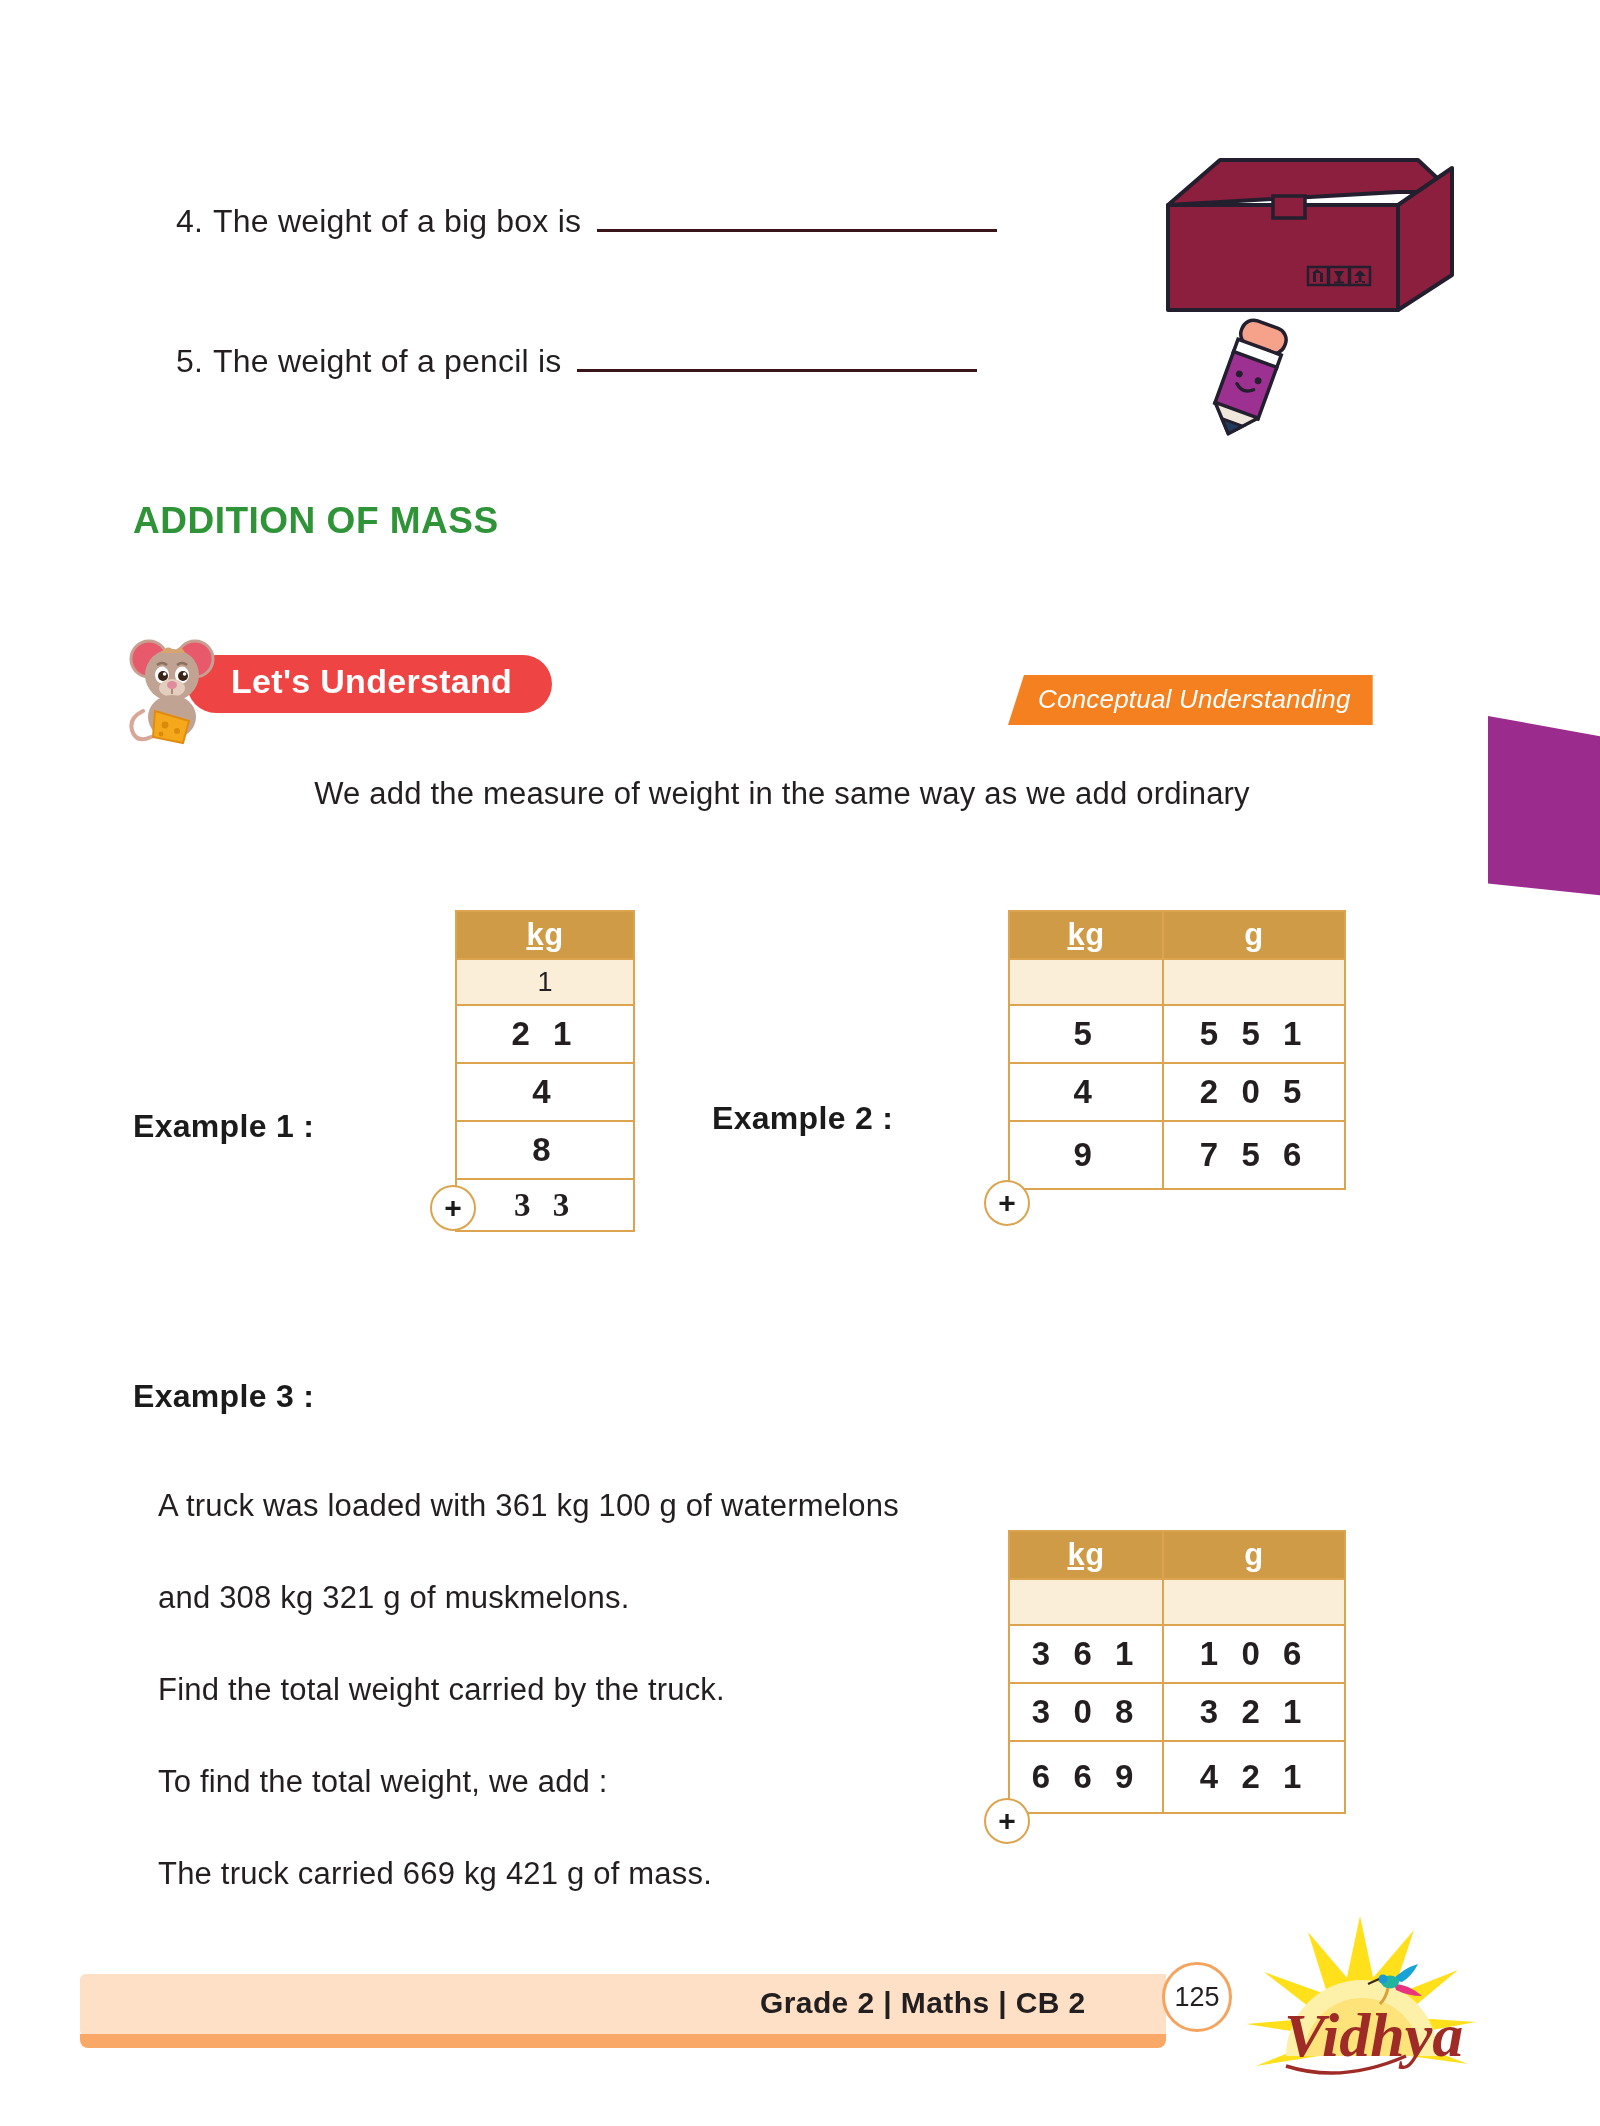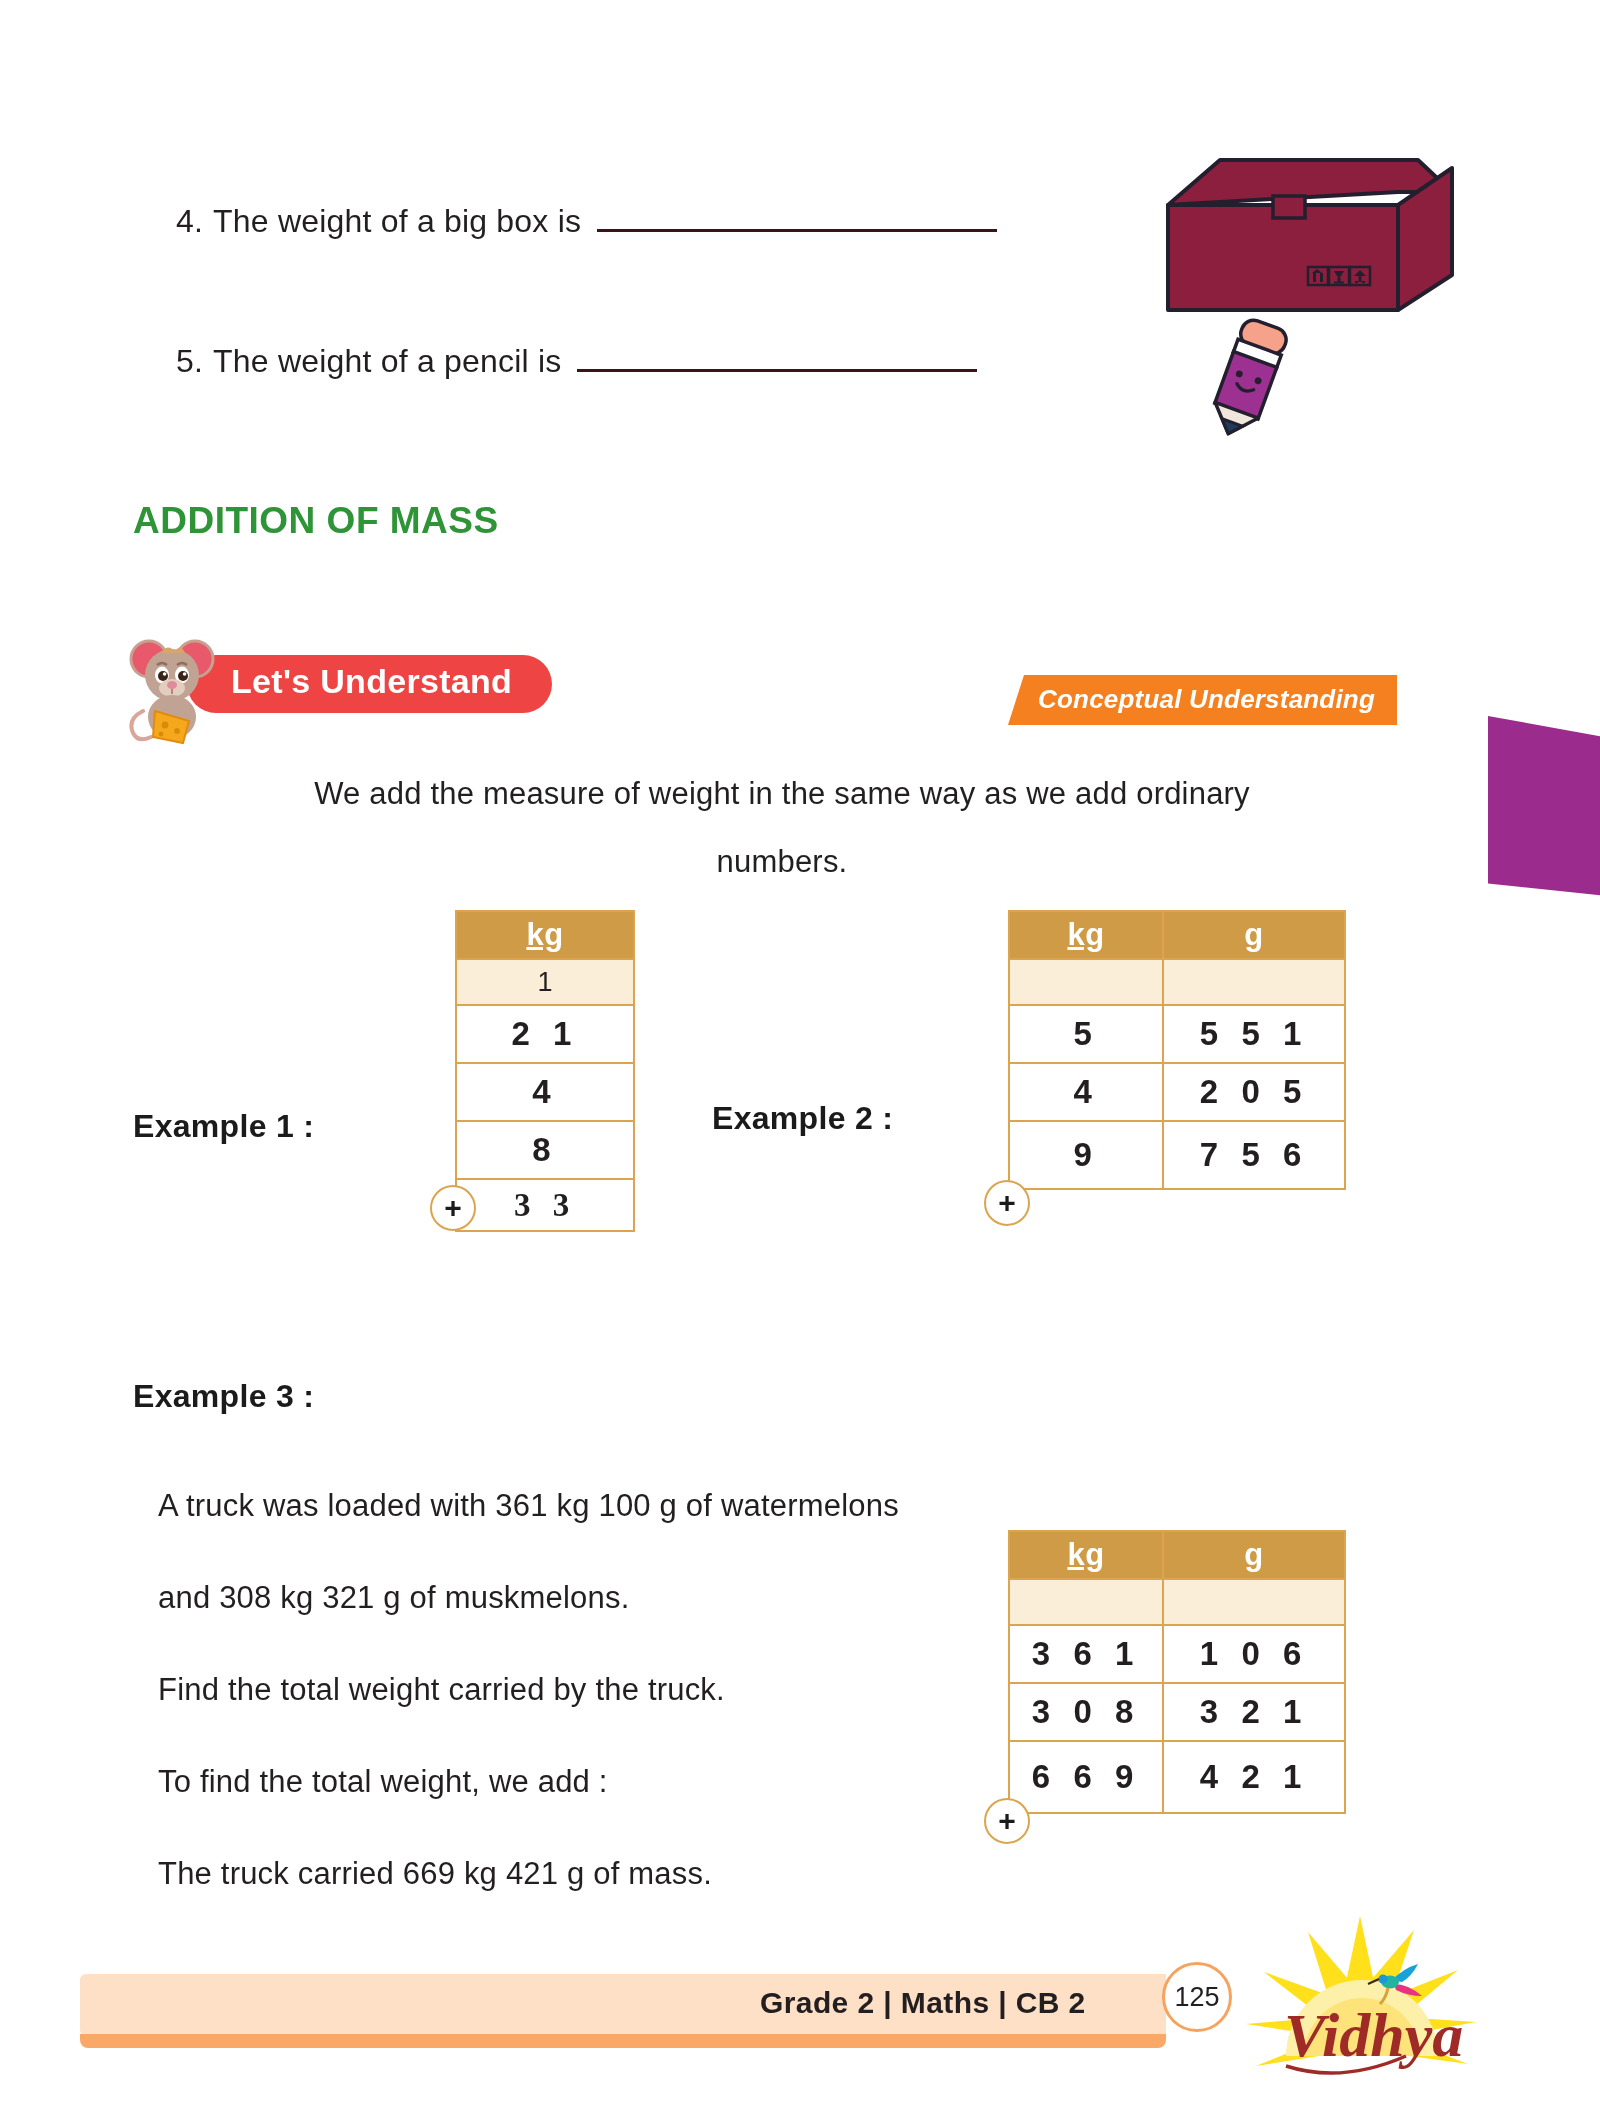--- a/index.html
+++ b/index.html
@@ -64,21 +64,21 @@
     line-height: 1.05;
   }
   .mouse { position: absolute; left: 0; top: -22px; z-index: 3; }
 
   
   .cu-tag {
     position: absolute;
     background: #f4801f;
     color: #ffffff;
     font-size: 26px;
-    font-weight: bold;
+    font-weight: normal;
     font-style: italic;
     padding: 9px 22px 10px 30px;
     letter-spacing: 0.2px;
     clip-path: polygon(16px 0, 100% 0, 100% 100%, 0 100%);
     white-space: nowrap;
   }
   .magenta-shape {
     position: absolute;
     background: #9c2b8e;
   }
@@ -311,21 +311,20 @@
     </div>
     <div class="lu-pill" style="margin-left:62px;">Let's Understand</div>
   </div>
 
   <div class="cu-tag" style="left:1008px; top:675px;">Conceptual Understanding</div>
 
   <div class="magenta-shape" style="left:1488px; top:716px; width:120px; height:180px; clip-path: polygon(0 0, 100% 12%, 100% 100%, 0 93%);"></div>
 
   <div class="body-text" style="left:152px; top:760px; width:1260px;text-align:center;">
     <div>We add the measure of weight in the same way as we add ordinary</div>
-    <div>numbers.</div>
   </div>
 
   <div class="ex-label" style="left:133px; top:1100px;margin-top:8px;">Example 1 :</div>
 
   <div class="plus-badge" style="left:430px; top:1185px;">+</div>
 
   <table class="mtable" style="left:455px; top:910px; width:180px;">
     <thead>
       <tr>
         <th>kg</th>

